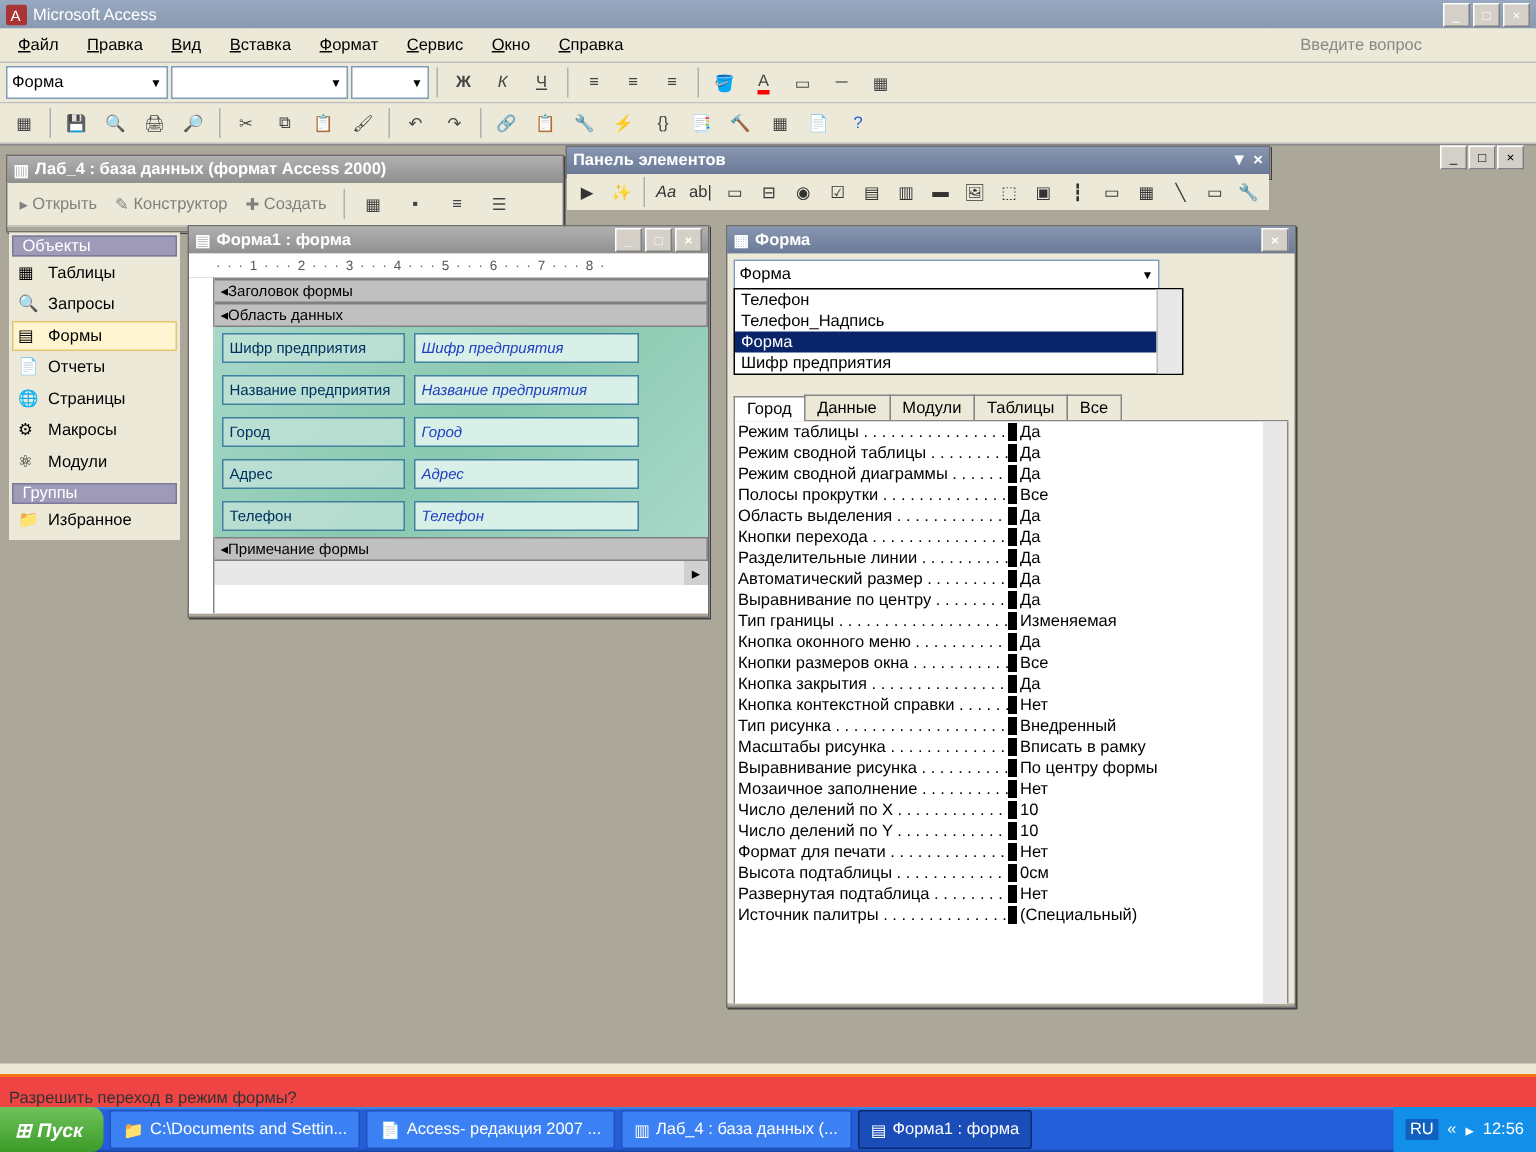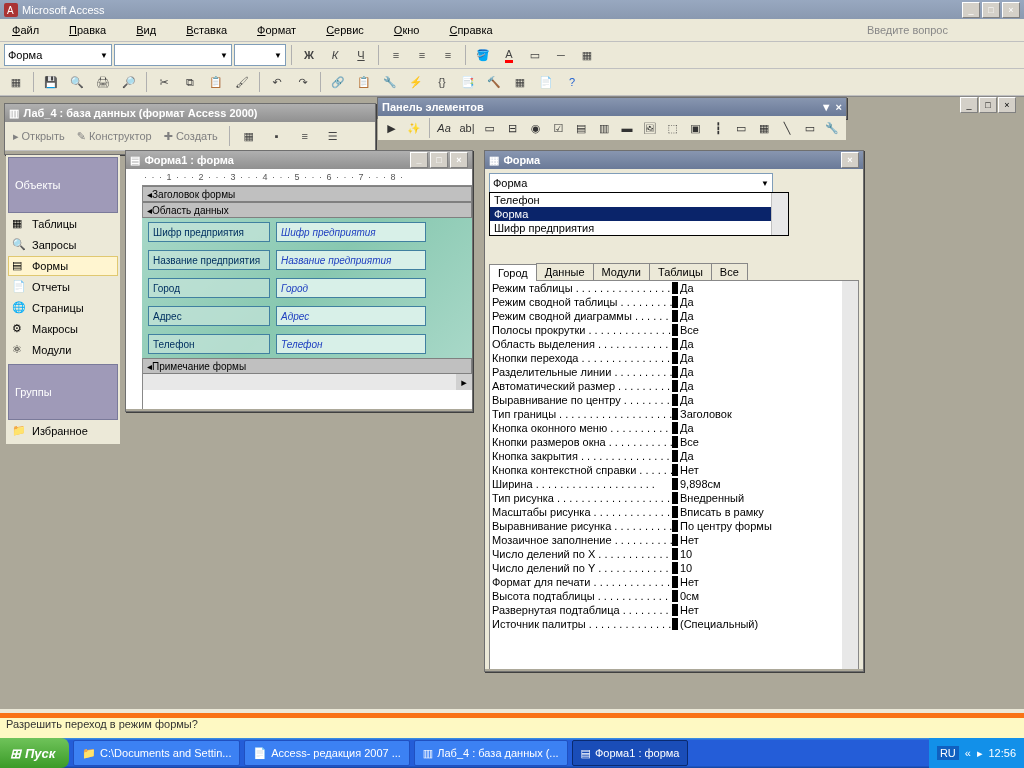--- a/index.html
+++ b/index.html
@@ -1,39 +1,39 @@
 <!DOCTYPE html>
 <html><head>
 <meta charset="utf-8">
 <style>
 html,body{margin:0;padding:0;font-family:Tahoma,Arial,sans-serif;font-size:11px;color:#000;background:#ece9d8;overflow:hidden}
 .app-title{background:linear-gradient(#98a8c0,#8a99b0);color:#fff;height:19px;display:flex;align-items:center;padding:0 4px;justify-content:space-between}
 .app-title .left{display:flex;align-items:center;gap:4px}
 .winbtns{display:flex;gap:2px}
 .winbtn{width:16px;height:14px;background:#d4d0c8;border:1px solid #fff;border-right-color:#808080;border-bottom-color:#808080;display:flex;align-items:center;justify-content:center;font-size:9px;font-family:Arial}
 .menubar{background:#ece9d8;display:flex;align-items:center;height:22px;padding:0 6px;gap:2px;justify-content:space-between;border-bottom:1px solid #c0c0c0}
-.menubar .menus{display:flex;gap:18px}
+.menubar .menus{display:flex;gap:7px}
 .menu{padding:2px 6px;cursor:default}
 .menu u{text-decoration:underline}
 .helpbox{color:#888;font-size:11px;padding-right:70px}
 .toolbar{background:#ece9d8;height:26px;display:flex;align-items:center;padding:0 4px;gap:2px;border-bottom:1px solid #c0c0c0}
 .tbbtn{width:22px;height:22px;display:flex;align-items:center;justify-content:center;border:1px solid transparent;color:#444}
 .sep{width:1px;height:20px;background:#b0b0b0;margin:0 3px}
 .combo{height:20px;border:1px solid #7f9db9;background:#fff;display:flex;align-items:center;padding:0 3px;font-size:11px}
 .combo .arrow{margin-left:auto;font-size:8px;color:#000}
 .mdi{position:absolute;top:96px;left:0;right:0;height:612px;background:#aca899;border-top:1px solid #888}
 .childwin{position:absolute;border:1px solid #6f6f6f;box-shadow:1px 1px 0 #404040}
 .childwin .tb{background:linear-gradient(#8896b0,#6a7a98);color:#fff;height:18px;display:flex;align-items:center;padding:0 4px;gap:4px;font-weight:bold;font-size:11px;justify-content:space-between}
 .childwin .tb.inactive{background:linear-gradient(#b0b0b0,#909090)}
 .childwin .body{background:#ece9d8}
 .dbwin .body{padding:0}
 .dbtoolbar{display:flex;align-items:center;gap:4px;padding:2px 4px;border-bottom:1px solid #c0c0c0}
 .dbtoolbtn{display:flex;align-items:center;gap:3px;padding:2px 4px;color:#808080}
 .objpanel{width:110px;background:#ece9d8;padding:2px;float:left}
-.objhdr{background:#9f9ab8;color:#fff;padding:21px 6px;border:1px solid #7a7a9a;font-size:11px}
+.objhdr{background:#9f9ab8;color:#fff;padding:0 6px;border:1px solid #7a7a9a;font-size:11px}
 .objitem{display:flex;align-items:center;gap:6px;padding:3px 4px;margin:1px 0;cursor:default}
 .objitem.sel{background:#fff5d0;border:1px solid #e0c870;padding:2px 3px}
 .objicon{width:14px;height:14px;display:inline-block}
 .formdesign{position:absolute;left:125px;top:53px;width:346px;height:260px}
 .formdesign .body{height:240px;overflow:hidden;position:relative;background:#fff}
 .ruler{height:16px;background:#fff;border-bottom:1px solid #888;font-size:9px;color:#555;padding-left:18px;display:flex;align-items:center;letter-spacing:1px}
 .vruler{position:absolute;left:0;top:16px;width:16px;bottom:0;background:#fff;border-right:1px solid #888}
 .secthdr{background:#c0c0c0;border:1px solid #808080;height:14px;font-size:10px;display:flex;align-items:center;padding-left:4px;margin-left:16px}
 .sectbody{margin-left:16px;background:linear-gradient(135deg,#a8d8c8 0%,#88c8b0 50%,#a8d8c8 100%);position:relative}
 .fldrow{display:flex;gap:6px;padding:4px 6px}
@@ -53,21 +53,21 @@
 .proptab.active{background:#fff;position:relative;top:1px}
 .proplist{margin:0 4px;background:#fff;height:396px;overflow:hidden;border:1px solid #888;border-top:none;position:relative}
 .proprow{display:flex;font-size:11px;height:14px;align-items:center}
 .propname{width:180px;padding-left:2px;white-space:nowrap;overflow:hidden}
 .propval{flex:1;padding-left:2px;border-left:6px solid #000000}
 .propscrl{position:absolute;right:0;top:0;width:16px;bottom:0;background:#e8e8e8}
 .toolbox{position:absolute;left:377px;top:0;width:468px;height:20px;z-index:5}
 .toolbox .tb{height:18px}
 .toolbox .body{height:24px;display:flex;align-items:center;padding:0 2px;gap:0}
 .txbtn{width:22px;height:22px;display:flex;align-items:center;justify-content:center;font-size:11px;color:#333;border:1px solid transparent}
-.statusbar{position:absolute;bottom:30px;left:0;right:0;height:20px;background:#fef9c3;border-top:5px solid #f97316;display:flex;align-items:flex-start;padding:0 6px;font-size:11px;color:#333}
+.statusbar{position:absolute;bottom:30px;left:0;right:0;height:20px;background:#ef4444;border-top:2px solid #f97316;display:flex;align-items:flex-end;padding:0 6px;font-size:11px;color:#333}
 .taskbar{position:absolute;bottom:0;left:0;right:0;height:30px;background:linear-gradient(#3e97e4,#245dd8 8%,#245dd8 92%,#14439c);display:flex;align-items:center}
 .startbtn{height:30px;background:linear-gradient(#6fc35a,#3b9b28);color:#fff;font-weight:bold;font-style:italic;padding:0 14px 0 10px;display:flex;align-items:center;font-size:13px;border-radius:0 8px 8px 0}
 .taskbtn{height:24px;background:#3c81f3;color:#fff;margin-left:4px;padding:0 8px;display:flex;align-items:center;font-size:11px;border:1px solid #2050c0;border-radius:2px;max-width:155px;overflow:hidden;white-space:nowrap;gap:4px}
 .taskbtn.active{background:#1a4db8;border:1px solid #0a2a70}
 .tray{margin-left:auto;height:30px;background:#1290e9;display:flex;align-items:center;padding:0 8px;color:#fff;gap:6px;font-size:11px}
 svg{display:block}
 .mini-winctrls{position:absolute;right:8px;top:0;display:flex;gap:1px}
 </style>
 </head>
 <body>
@@ -325,20 +325,21 @@
     </div>
     <div class="body">
       <div class="propcombo">
         <div class="propinput">
           <span>Форма</span>
             <span class="arrow">▼</span>
         </div>
         <div class="droplist">
           <div id="dropopts">
               <div class="opt">Телефон</div>
+              <div class="opt">Телефон_Надпись</div>
               <div class="opt sel">Форма</div>
               <div class="opt">Шифр предприятия</div>
             </div>
           <div class="dropscrl"></div>
         </div>
       </div>
       <div class="proptabs" id="proptabs">
           <div class="proptab active">Город</div>
           <div class="proptab">Данные</div>
           <div class="proptab">Модули</div>
@@ -378,41 +379,37 @@
             <div class="proprow">
               <div class="propname">Автоматический размер . . . . . . . . . . . . . . . . . . . .</div>
               <div class="propval">Да</div>
             </div>
             <div class="proprow">
               <div class="propname">Выравнивание по центру . . . . . . . . . . . . . . . . . . . .</div>
               <div class="propval">Да</div>
             </div>
             <div class="proprow">
               <div class="propname">Тип границы . . . . . . . . . . . . . . . . . . . .</div>
-              <div class="propval">Заголовок</div>
+              <div class="propval">Изменяемая</div>
             </div>
             <div class="proprow">
               <div class="propname">Кнопка оконного меню . . . . . . . . . . . . . . . . . . . .</div>
               <div class="propval">Да</div>
             </div>
             <div class="proprow">
               <div class="propname">Кнопки размеров окна . . . . . . . . . . . . . . . . . . . .</div>
               <div class="propval">Все</div>
             </div>
             <div class="proprow">
               <div class="propname">Кнопка закрытия . . . . . . . . . . . . . . . . . . . .</div>
               <div class="propval">Да</div>
             </div>
             <div class="proprow">
               <div class="propname">Кнопка контекстной справки . . . . . . . . . . . . . . . . . . . .</div>
               <div class="propval">Нет</div>
-            </div>
-            <div class="proprow">
-              <div class="propname">Ширина . . . . . . . . . . . . . . . . . . . .</div>
-              <div class="propval">9,898см</div>
             </div>
             <div class="proprow">
               <div class="propname">Тип рисунка . . . . . . . . . . . . . . . . . . . .</div>
               <div class="propval">Внедренный</div>
             </div>
             <div class="proprow">
               <div class="propname">Масштабы рисунка . . . . . . . . . . . . . . . . . . . .</div>
               <div class="propval">Вписать в рамку</div>
             </div>
             <div class="proprow">

